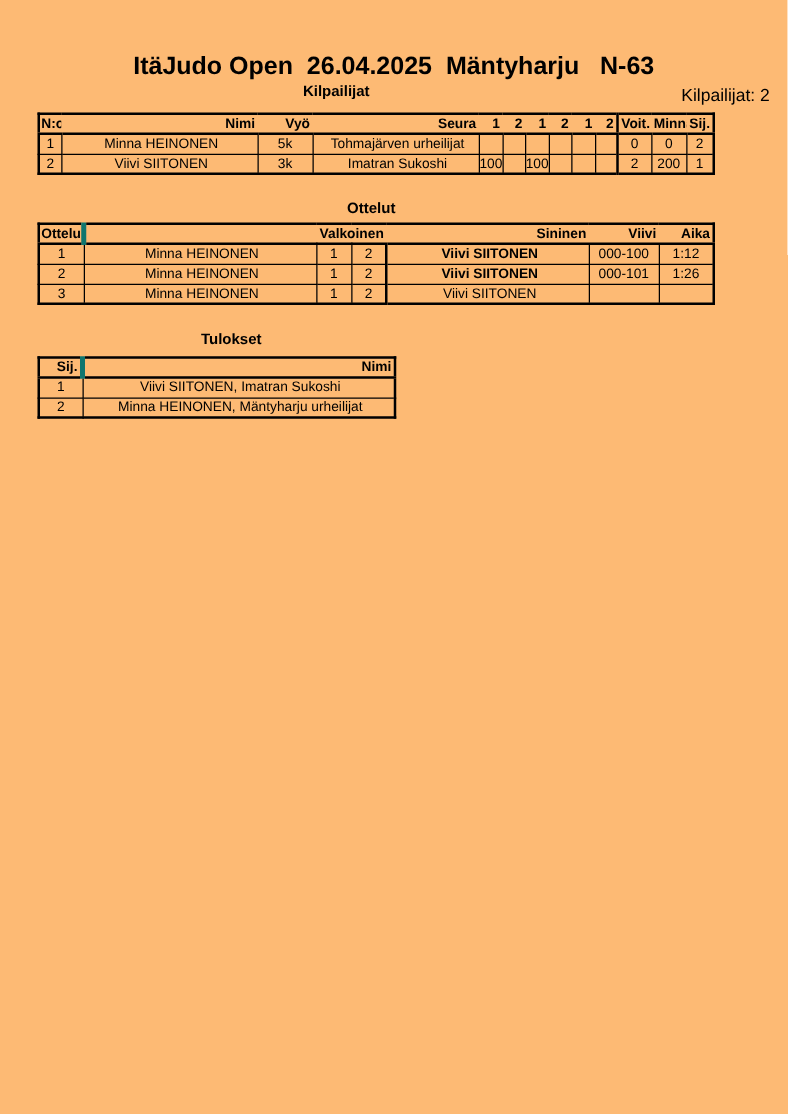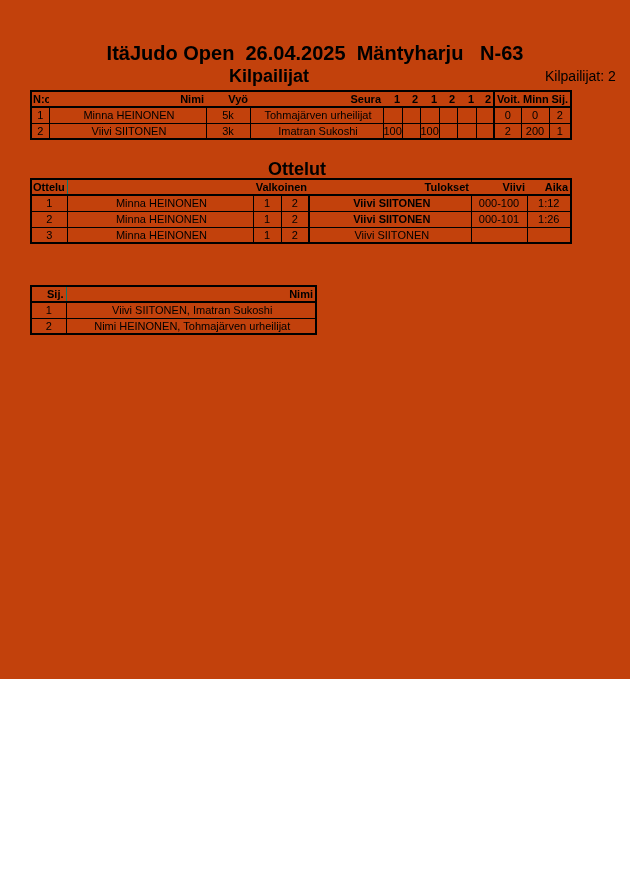--- a/index.html
+++ b/index.html
@@ -2,37 +2,37 @@
 <html><head>
 <meta charset="utf-8">
 <style>
   * { margin: 0; padding: 0; box-sizing: border-box; }
   html, body { background: #ffffff; }
   body { font-family: "Liberation Sans", sans-serif; color: #000; }
 
   .page {
     position: relative;
     width: 630px;
-    height: 679px;
-    background: #c2410c;
+    height: 891px;
+    background: #fdba74;
     overflow: hidden;
   }
 
   .main-title {
     position: absolute;
     top: 42px; left: 0; width: 630px;
     text-align: center;
     font-size: 20px;
     font-weight: bold;
     white-space: pre;
   }
 
   .section-title {
     position: absolute;
-    font-size: 18px;
+    font-size: 12px;
     font-weight: bold;
     text-align: center;
   }
   .st-kilpailijat { top: 66px;  left: 30px; width: 478px; }
   .st-ottelut     { top: 159px; left: 30px; width: 534px; }
   .st-tulokset    { top: 264px; left: 30px; width: 310px; }
 
   .competitor-count {
     position: absolute;
     top: 68px; left: 545px;
@@ -62,21 +62,21 @@
   }
   .jtable td {
     border: 1px solid #000;
     text-align: center;
     padding: 0 2px;
     overflow: hidden;
     white-space: nowrap;
   }
   .jtable .al { text-align: center; padding-left: 5px; }
   .jtable th.flush { text-align: left; padding-left: 1px; }
-  .jtable th.hdiv { border-right: 1px solid #0f766e; }
+  .jtable th.hdiv { border-right: 4px solid #0f766e; }
   .jtable .thick-l { border-left: 2px solid #000; }
   .jtable td.score { padding: 0; margin-left: 39px; }
   td[data-bold="true"] { font-weight: bold; }
 </style>
 </head>
 <body>
 
 <div class="page">
 
   <div class="main-title">ItäJudo Open  26.04.2025  Mäntyharju   N-63</div>
@@ -159,21 +159,21 @@
         <col style="width:28px">
         <col style="width:28px">
       <col style="width:162px">
         <col style="width:56px">
         <col style="width:44px">
     </colgroup>
     <tbody>
         <tr>
       <th class="flush hdiv">Ottelu</th>
       <th colspan="3">Valkoinen</th>
-      <th>Tulokset</th>
+      <th>Sininen</th>
       <th>Viivi</th>
       <th>Aika</th>
     </tr>
     <tr>
       <td>1</td>
       <td class="al">Minna HEINONEN</td>
       <td>1</td>
       <td>2</td>
       <td class="al thick-l" data-bold="true">Viivi SIITONEN</td>
       <td>000-100</td>
@@ -193,35 +193,36 @@
       <td class="al">Minna HEINONEN</td>
       <td>1</td>
       <td>2</td>
       <td class="al thick-l" data-bold="false">Viivi SIITONEN</td>
       <td></td>
       <td></td>
     </tr>
   </tbody>
     </table>
 
+  <div class="section-title st-tulokset">Tulokset</div>
 
   <table class="jtable t-tulokset">
     <colgroup>
       <col style="width:35px">
         <col style="width:250px">
     </colgroup>
     <tbody>
         <tr>
       <th class="hdiv">Sij.</th>
       <th>Nimi</th>
     </tr>
     <tr>
       <td>1</td>
       <td class="al">Viivi SIITONEN, Imatran Sukoshi</td>
     </tr>
     <tr>
       <td>2</td>
-      <td class="al">Nimi HEINONEN, Tohmajärven urheilijat</td>
+      <td class="al">Minna HEINONEN, Mäntyharju urheilijat</td>
     </tr>
   </tbody>
     </table>
 
 </div>
 
 </body></html>

